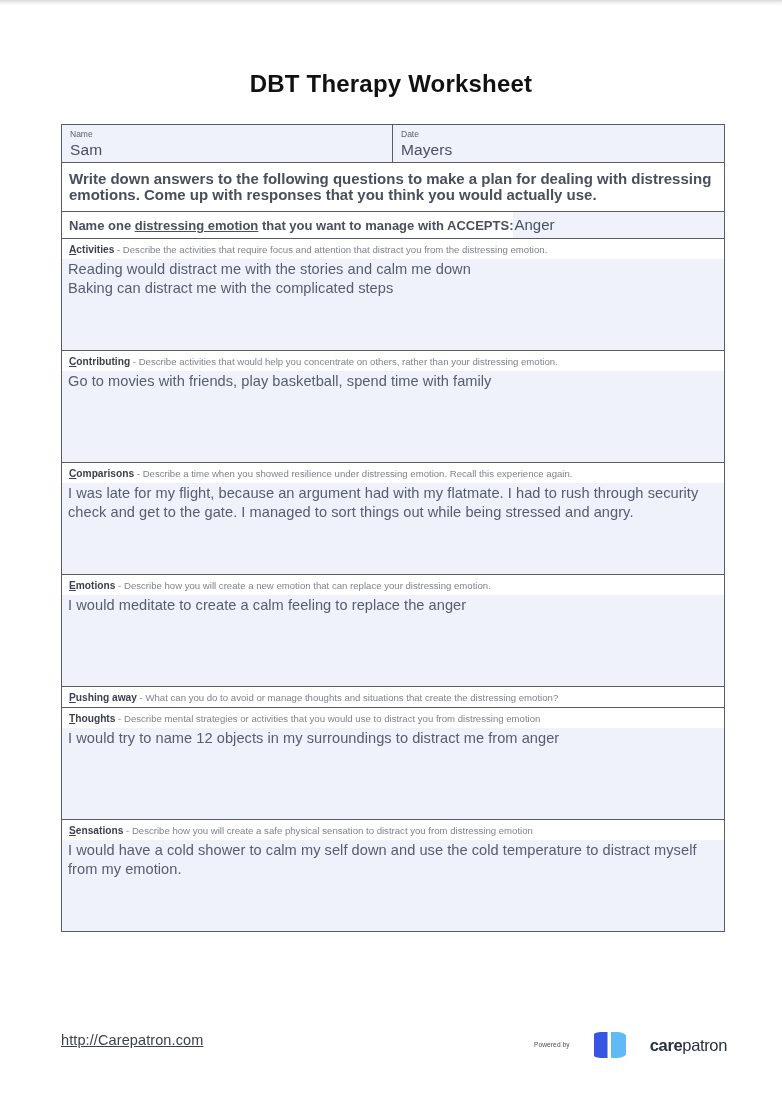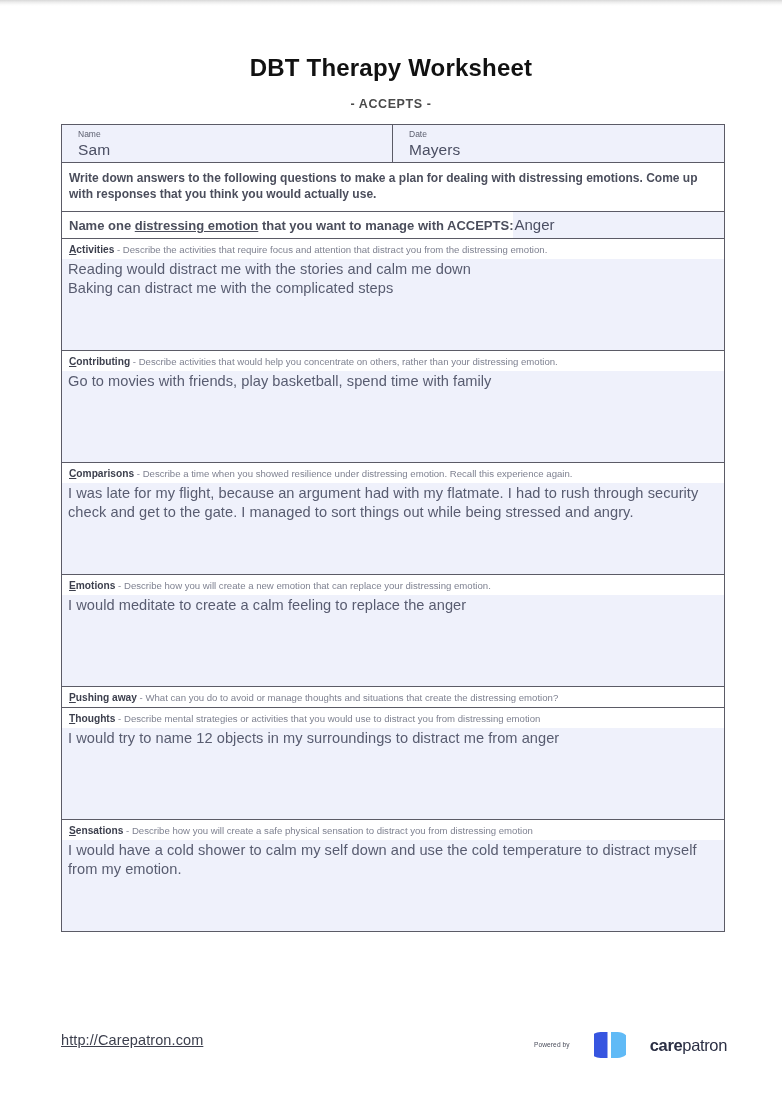--- a/index.html
+++ b/index.html
@@ -22,21 +22,21 @@
     background: linear-gradient(to bottom, #d8d8d8 0%, #ececec 35%, #fafafa 75%, #ffffff 100%);
   }
 
   
   .title {
     text-align: center;
     font-size: 24px;
     font-weight: bold;
     color: #111111;
     letter-spacing: 0.2px;
-    margin: 0;
+    margin: 16px;
     padding-top: 54px;
   }
   .subtitle {
     text-align: center;
     font-size: 12.5px;
     font-weight: bold;
     color: #4a4a4a;
     letter-spacing: 0.6px;
     margin: 0;
     padding-top: 15px;
@@ -51,21 +51,21 @@
     border: 1px solid #5b5b66;
     background: #ffffff;
   }
 
   
   .id-row { display: flex; width: 100%; }
   .id-cell {
     flex: 1 1 50%;
     background: #eff1fb;
     border-right: 1px solid #5b5b66;
-    padding: 4px 5px 3px 16px;
+    padding: 4px 5px 3px 8px;
     min-height: 37px;
   }
   .id-cell:last-child { border-right: none; }
   .id-label {
     font-size: 8.5px;
     color: #5d6070;
     line-height: 11px;
     display: block;
   }
   .id-value {
@@ -74,21 +74,21 @@
     line-height: 19px;
     display: block;
     letter-spacing: 0.1px;
   }
 
   
   .instructions {
     border-top: 1px solid #5b5b66;
     background: #ffffff;
     padding: 8px 8px 9px 7px;
-    font-size: 12px;
+    font-size: 15px;
     font-weight: bold;
     color: #4b4e5c;
     line-height: 15.5px;
   }
 
   
   .emotion-row {
     border-top: 1px solid #5b5b66;
     display: flex;
     align-items: stretch;

